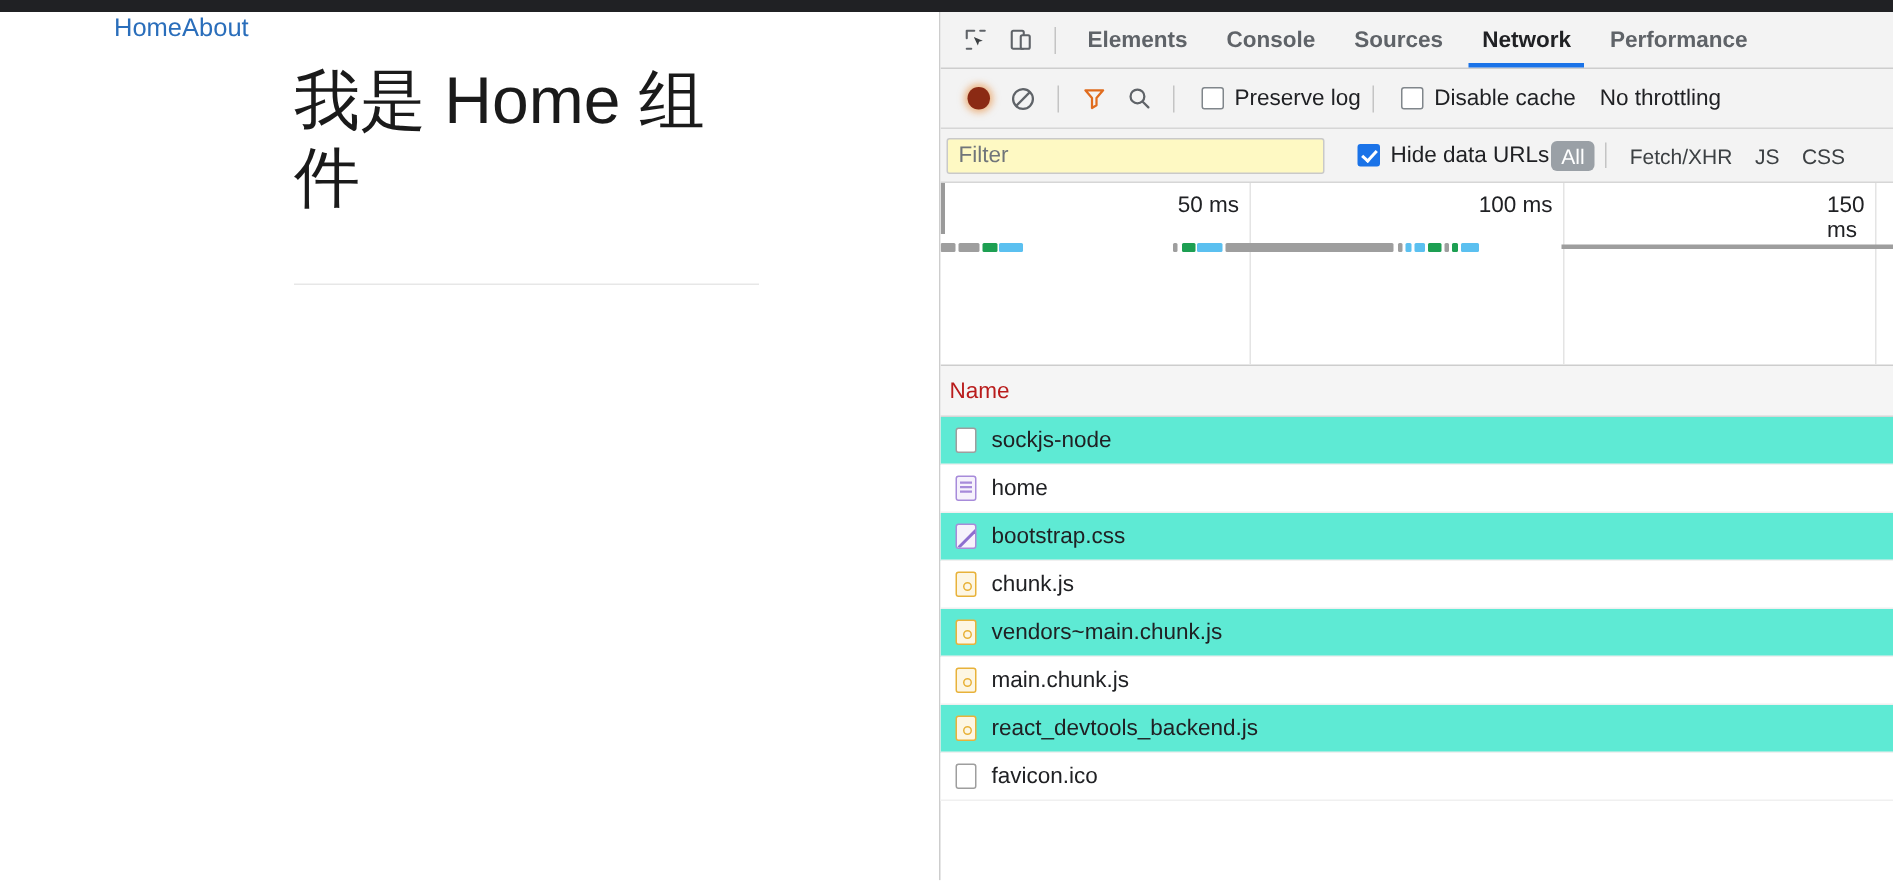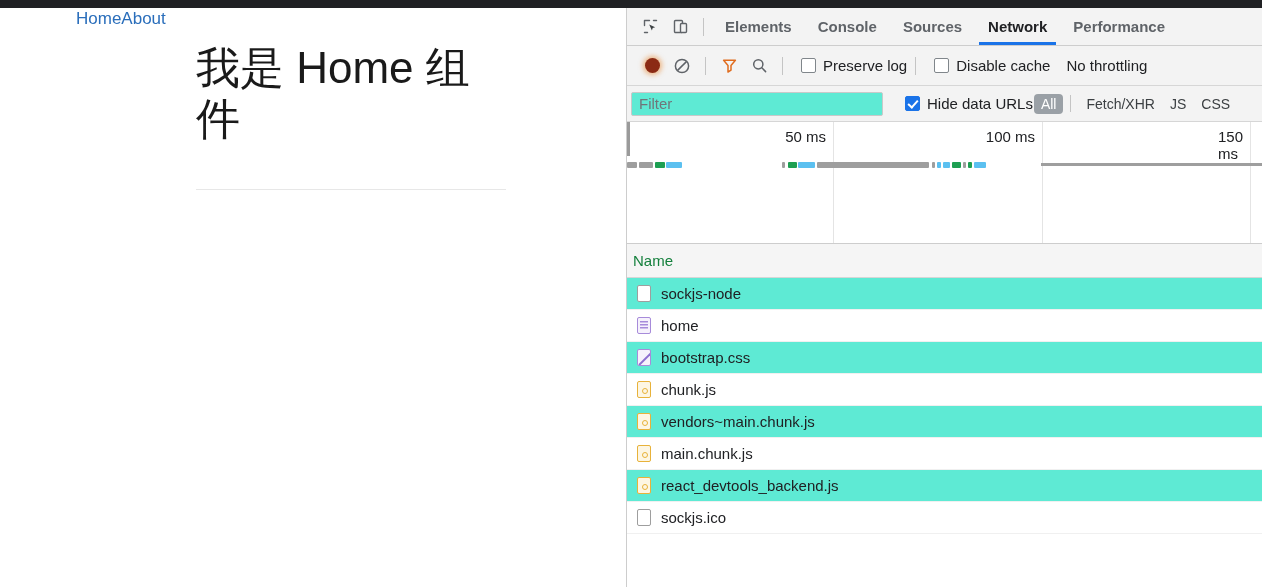--- a/index.html
+++ b/index.html
@@ -197,21 +197,21 @@
     align-items: center;
     height: 36px;
     background: #f3f3f3;
     border-bottom: 1px solid #d6d6d6;
     padding-left: 4px;
     white-space: nowrap;
   }
   .filter-input {
     width: 252px;
     height: 24px;
-    background: #5eead4;
+    background: #fef9c3;
     border: 1px solid #c9c9c9;
     border-radius: 2px;
     font-size: 15px;
     color: #5f6368;
     padding: 0 7px;
     font-family: "Liberation Sans", sans-serif;
     outline: none;
     flex: 0 0 auto;
   }
   .filter-input::placeholder { color: #70757a; opacity: 1; }
@@ -278,21 +278,21 @@
   .dt-tablehead {
     height: 34px;
     background: #f5f5f5;
     border-bottom: 1px solid #d6d6d6;
     display: flex;
     align-items: center;
     padding-left: 6px;
   }
   .dt-tablehead .col {
     font-size: 15px;
-    color: #15803d;
+    color: #b91c1c;
   }
   .dt-rows { background: #fff; }
   .dt-row {
     display: flex;
     align-items: center;
     height: 32px;
     padding-left: 10px;
     background: #ffffff;
     border-bottom: 1px solid #f0f0f0;
     white-space: nowrap;
@@ -511,18 +511,18 @@
         <div class="dt-row">
           <span class="ficon js"></span>
           <span class="rname">main.chunk.js</span>
         </div>
         <div class="dt-row alt">
           <span class="ficon js"></span>
           <span class="rname">react_devtools_backend.js</span>
         </div>
         <div class="dt-row">
           <span class="ficon plain"></span>
-          <span class="rname">sockjs.ico</span>
+          <span class="rname">favicon.ico</span>
         </div>
       </div>
 
   </div>
 </div>
 
 </body></html>

